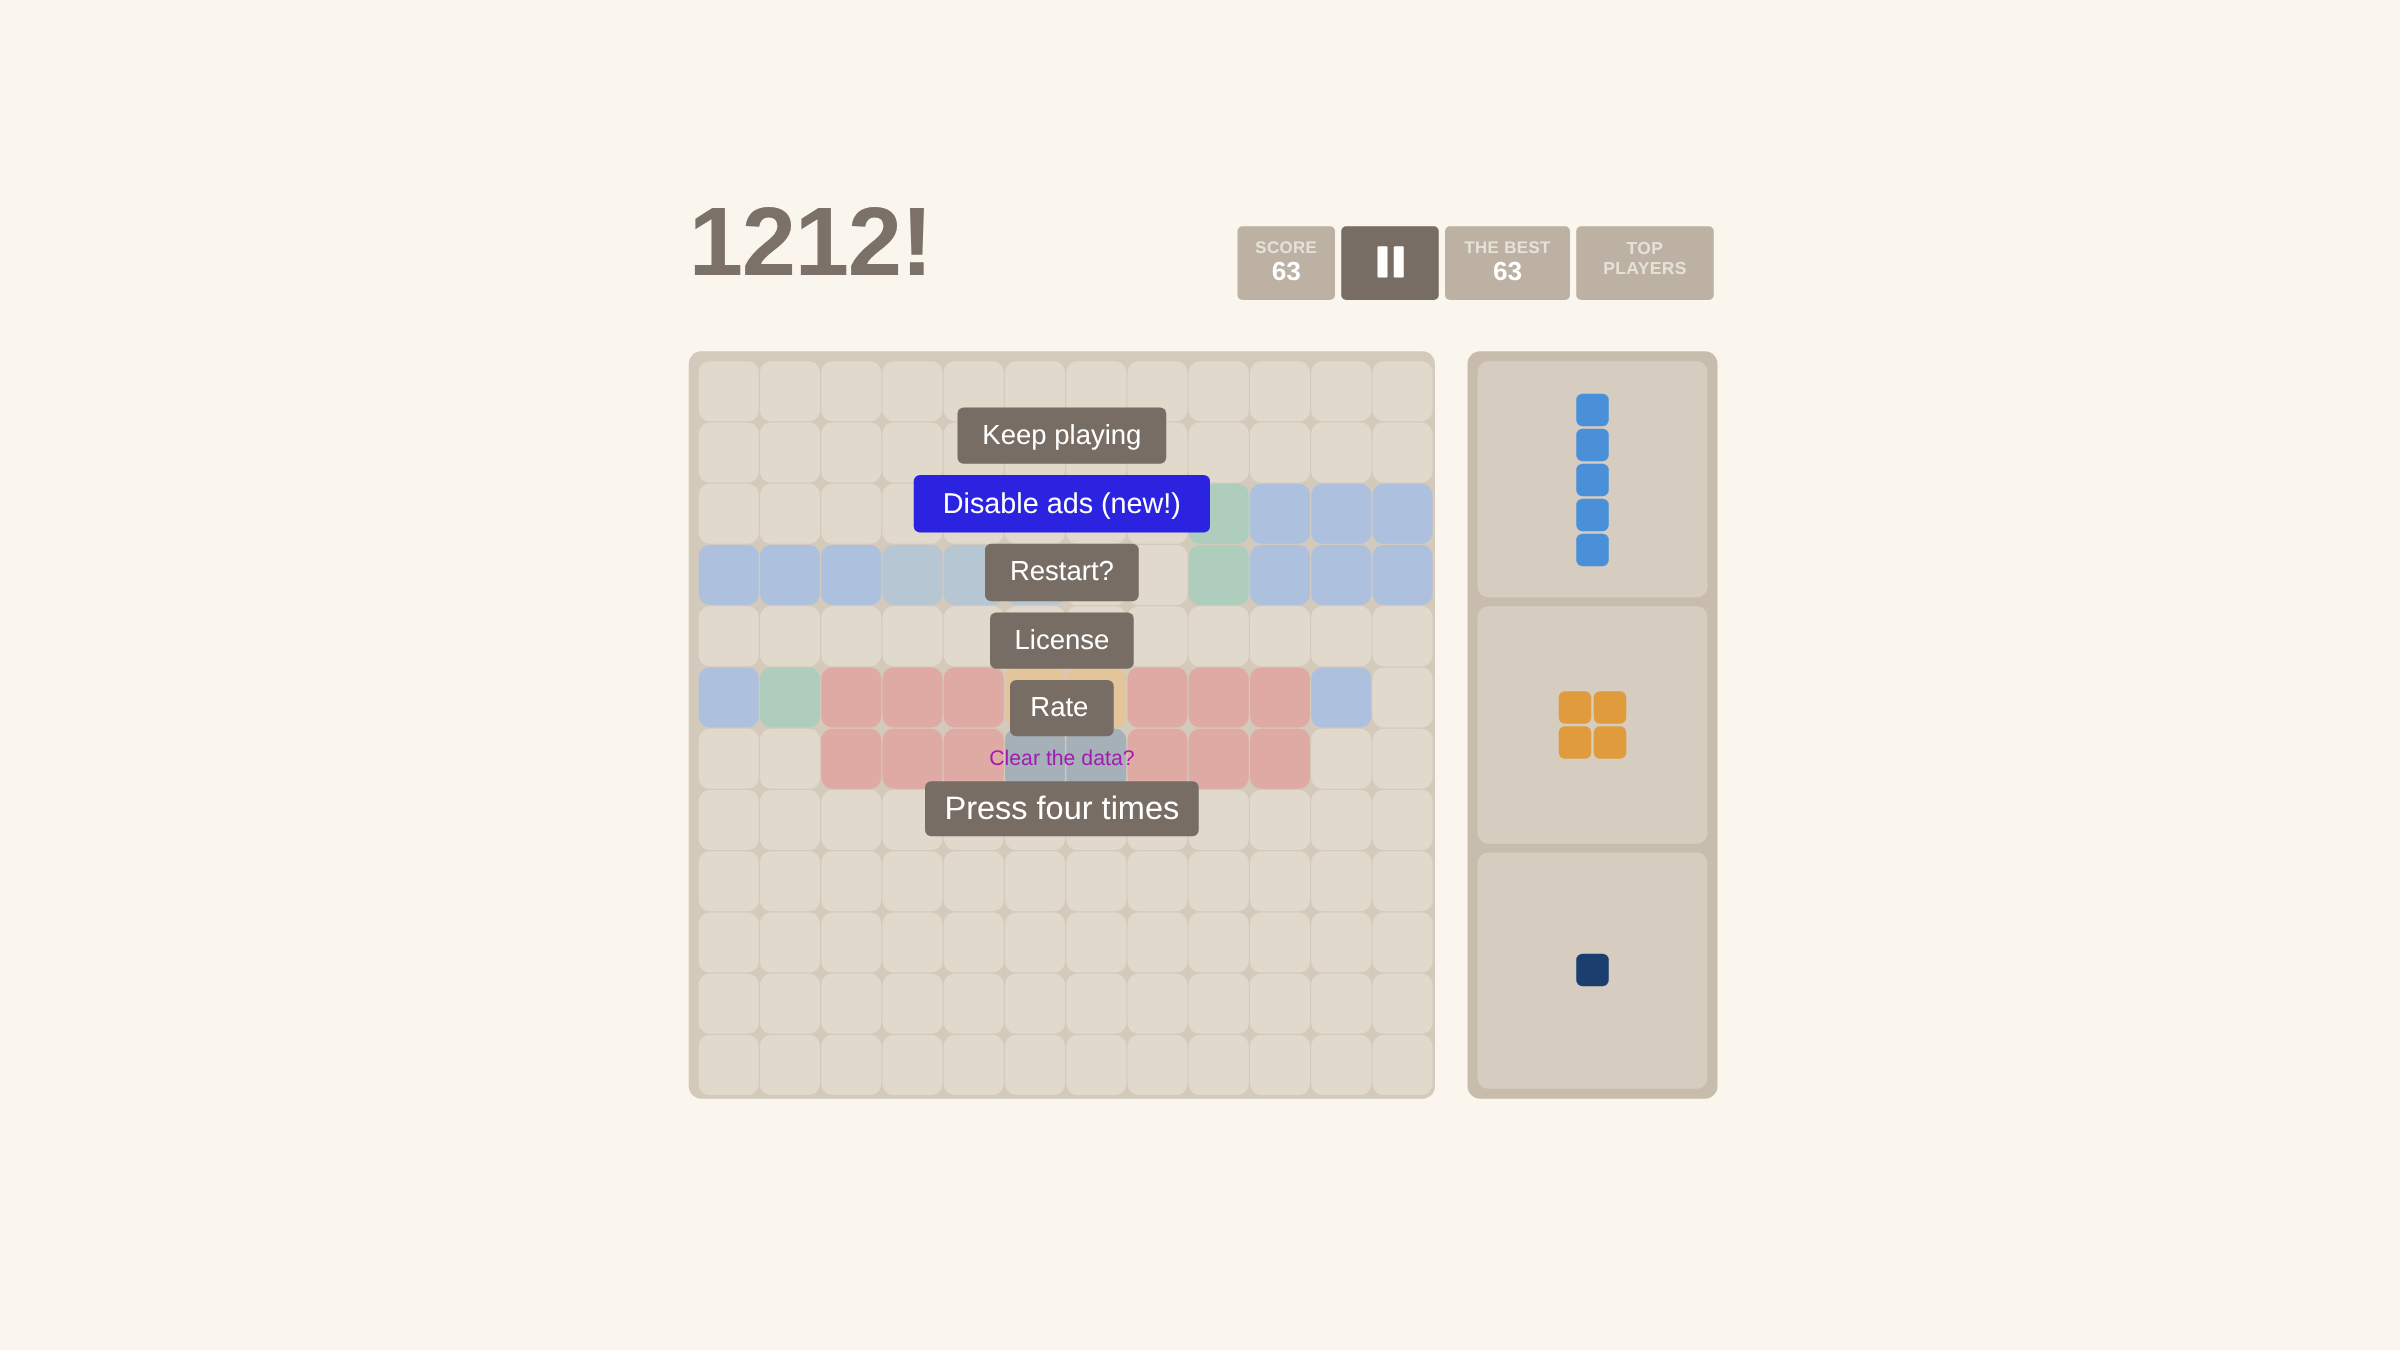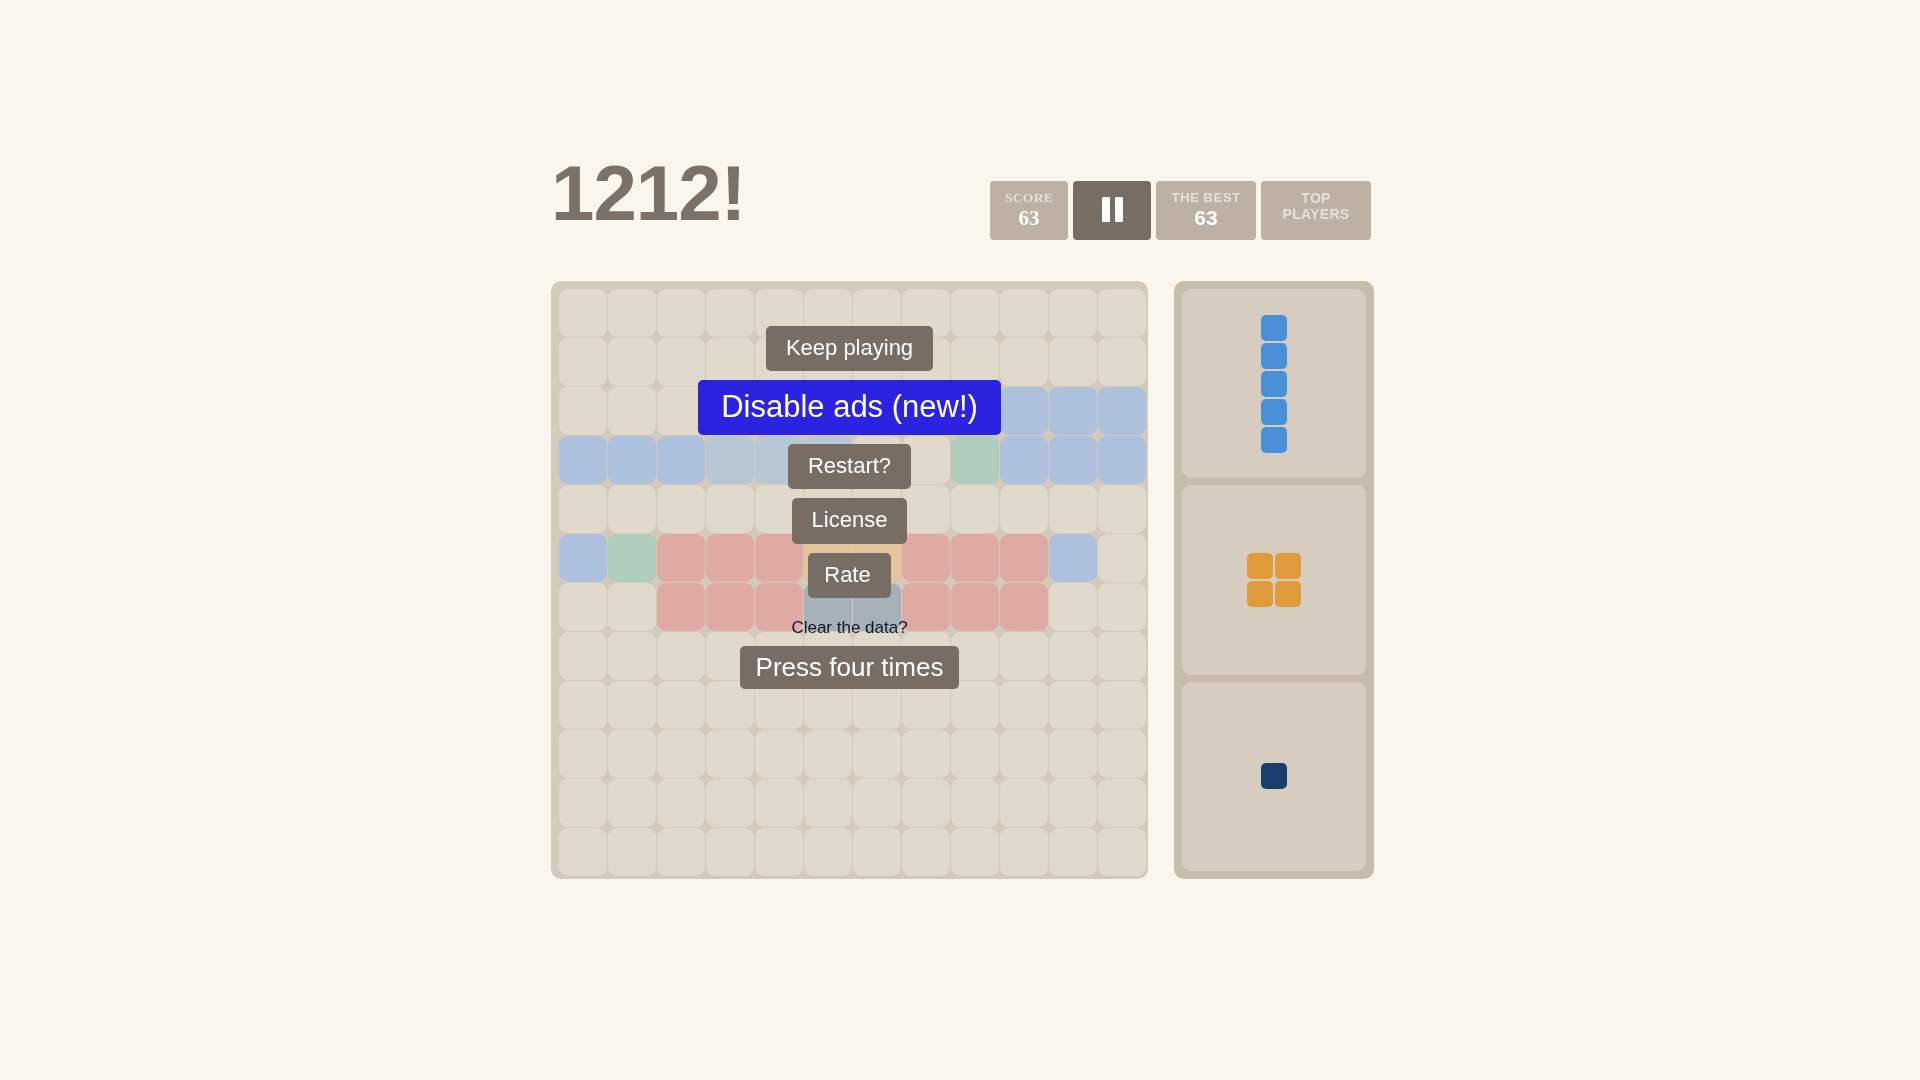--- a/index.html
+++ b/index.html
@@ -69,21 +69,21 @@
   }
 
   .score-box .sb-value {
     display: block;
     font-size: 21px;
     font-weight: bold;
     color: #ffffff;
     line-height: 1.15;
   }
 
-  #score-box-score { min-width: 78px; font-family: Liberation Serif, serif; }
+  #score-box-score { min-width: 78px; }
   #score-box-best  { min-width: 100px; }
   #score-box-top   { min-width: 110px; }
 
   #score-box-top .sb-label { font-size: 14px; }
 
   #pause-button {
     background: #776d64;
     border-radius: 4px;
     width: 48px;
     display: flex;
@@ -199,30 +199,30 @@
     font-size: 22px;
     padding: 10px 20px 11px 20px;
     cursor: pointer;
     white-space: nowrap;
     line-height: 1.1;
   }
 
   .menu-btn.accent { background: #2b23e0; }
 
   #btn-keep-playing   { margin-top: 45px; }
-  #btn-disable-ads    { margin-top: 9px; font-size: 31px; padding-left: 23px; padding-right: 23px; }
+  #btn-disable-ads    { margin-top: 9px; font-size: 23px; padding-left: 23px; padding-right: 23px; }
   #btn-rules          { margin-top: 9px; }
   #btn-restart        { margin-top: 9px; }
   #btn-license        { margin-top: 9px; }
   #btn-rate           { margin-top: 9px; padding-left: 16px; }
 
   #clear-data-label {
     pointer-events: none;
-    margin-top: 21px;
-    color: #0f172a;
+    margin-top: 9px;
+    color: #a21caf;
     font-size: 17px;
     line-height: 1;
     user-select: none;
   }
 
   #btn-press-four {
     margin-top: 10px;
     font-size: 26px;
     padding: 7px 16px 8px 16px;
   }

